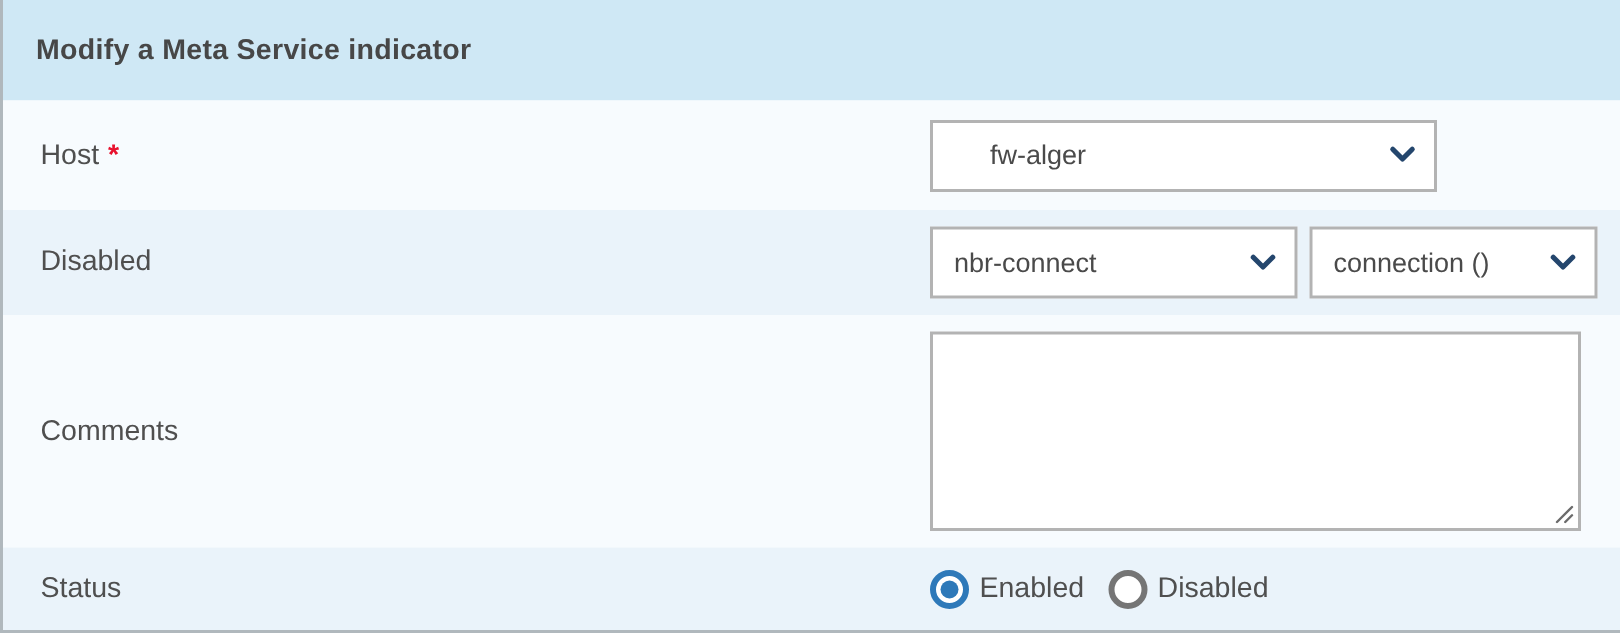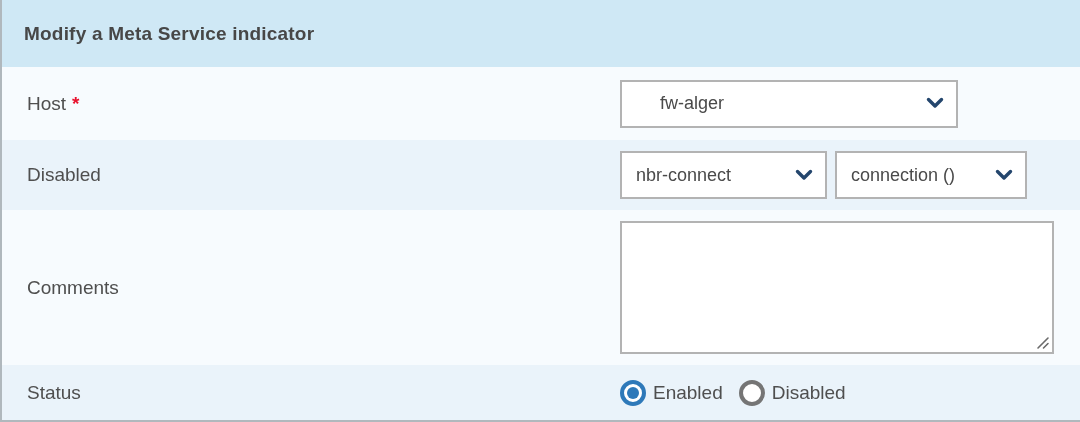--- a/index.html
+++ b/index.html
@@ -54,21 +54,21 @@
   .select-box{
     height:48px;
     background:#fff;
     border:2px solid var(--border-gray);
     display:flex;align-items:center;justify-content:space-between;
     padding:0 12px 0 14px;
     font-size:18px;color:#4a4a4a;
     cursor:pointer;
   }
   .select-host{width:338px;padding-left:38px;}
-  .select-service{width:207px;}
+  .select-service{width:245px;}
   .select-metric{width:192px;}
   .chev{flex:0 0 auto;margin-left:10px;}
   .textarea-wrap{position:relative;width:434px;height:133px;}
   .textarea-wrap textarea{
     width:434px;height:133px;
     border:2px solid var(--border-gray);
     background:#fff;resize:none;outline:none;
     font-family:"Liberation Sans","DejaVu Sans",sans-serif;
     font-size:16px;color:#4a4a4a;padding:8px;
     display:block;

